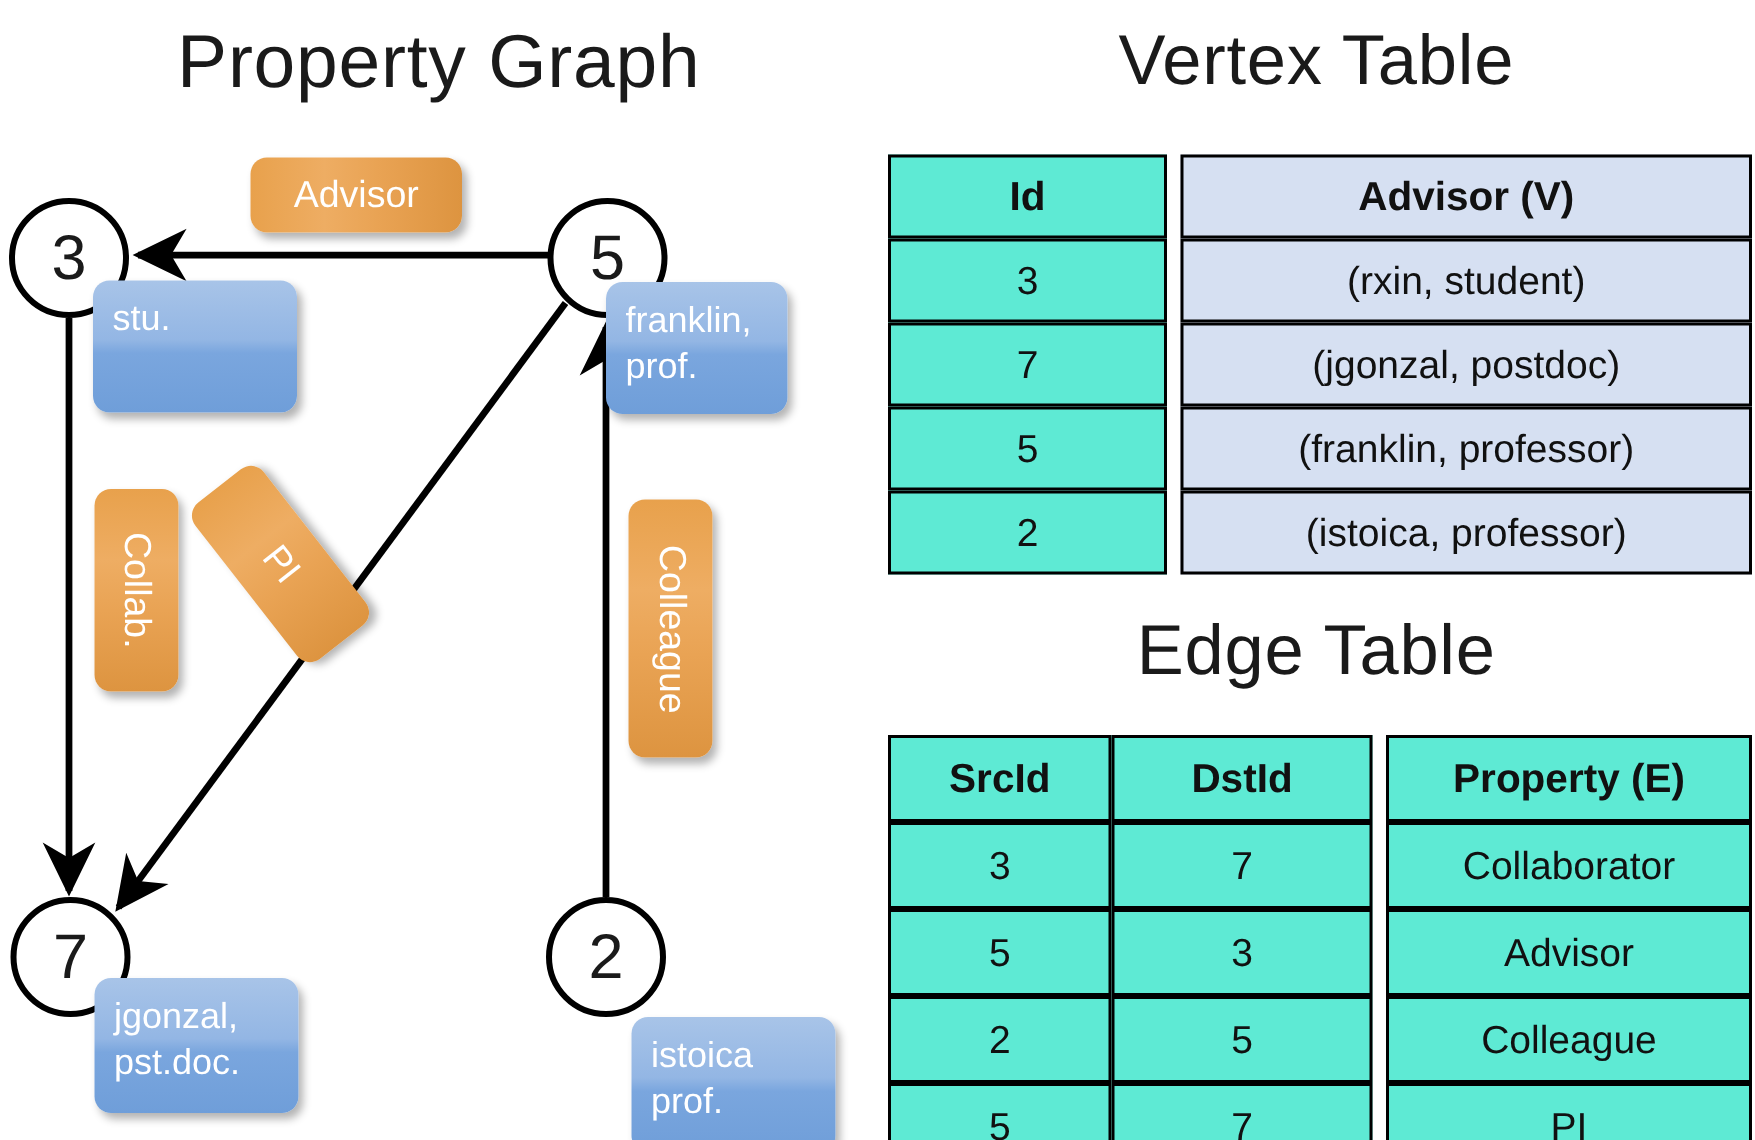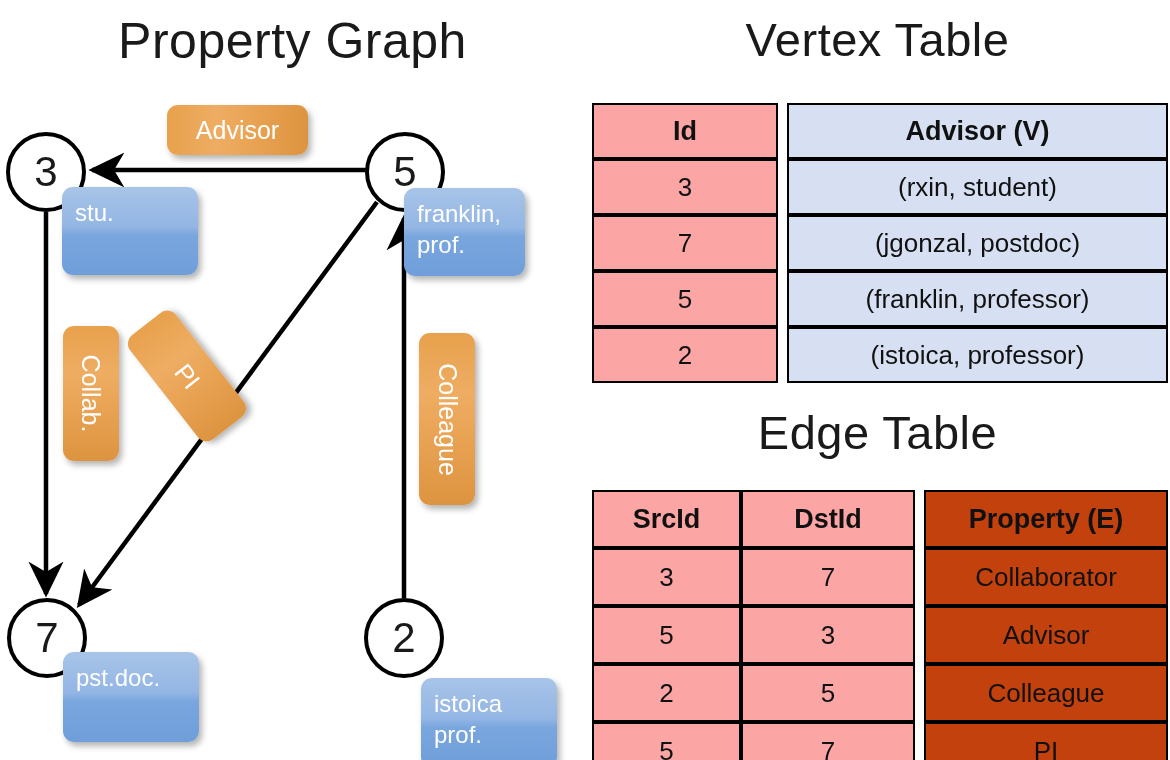--- a/index.html
+++ b/index.html
@@ -127,23 +127,23 @@
     border: 2px solid #000000;
     text-align: center;
     font-family: "Liberation Sans", sans-serif;
     font-weight: 300;
     color: #111111;
     padding: 0;
   }
   .tbl td.hdr {
     font-weight: bold;
   }
-  .cell-plain { background: #fca5a5; }
+  .cell-plain { background: #5eead4; }
   .cell-blue  { background: #d6e0f2; }
-  .cell-peach { background: #c2410c; }
+  .cell-peach { background: #5eead4; }
 
   #vertex-table { left: 592px; top: 103px; width: 576px; }
   #vertex-table td { height: 52px; font-size: 26px; }
   #vertex-table td.hdr { font-size: 27px; }
 
   #edge-table { left: 592px; top: 490px; width: 576px; }
   #edge-table td { height: 54px; font-size: 26px; }
   #edge-table td.hdr { font-size: 27px; }
 
   .spacer-col { border: none !important; background: transparent !important; width: 9px; }
@@ -187,20 +187,21 @@
   </div>
   <div class="prop-box" style="left:404px; top:188px; width:121px; height:88px;">
     <div>franklin,</div>
     <div>prof.</div>
   </div>
 
   <div class="node" style="left:7px; top:598px;">
     <div class="node-label">7</div>
   </div>
   <div class="prop-box" style="left:63px; top:652px; width:136px; height:90px;">
+    <div>jgonzal,</div>
     <div>pst.doc.</div>
   </div>
 
   <div class="node" style="left:364px; top:598px;">
     <div class="node-label">2</div>
   </div>
   <div class="prop-box" style="left:421px; top:678px; width:136px; height:90px;">
     <div>istoica</div>
     <div>prof.</div>
   </div>

